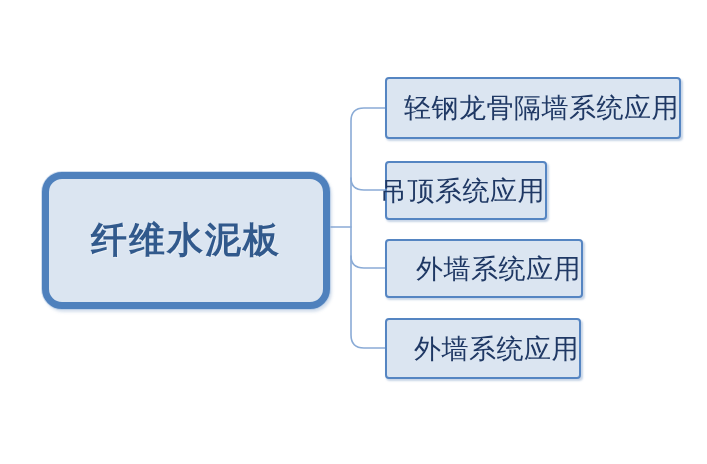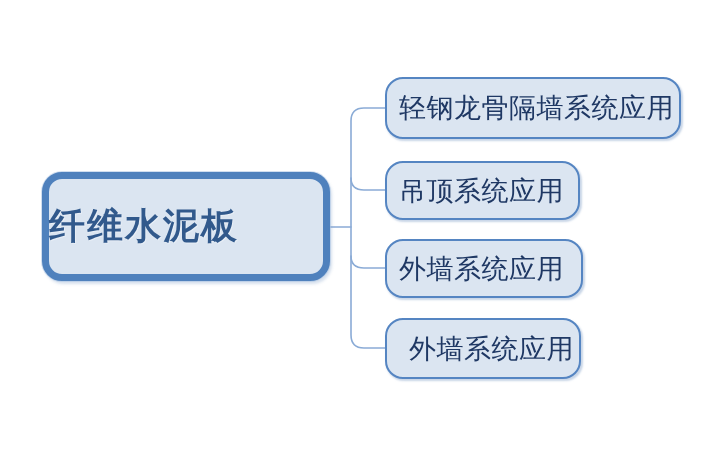--- a/index.html
+++ b/index.html
@@ -20,47 +20,49 @@
     stroke-linecap:round;
   }
   .node{
     position:absolute;
     box-sizing:border-box;
     background:var(--node-fill,#dbe5f1);
     display:flex;
     align-items:center;
   }
   #root-node{
-    left:42px;top:172px;width:288px;height:109px;
+    left:42px;top:172px;width:288px;height:137px;
     border:7px solid var(--root-border,#4f81bd);
     border-radius:20px;
+    justify-content:center;
     box-shadow:0 0 0 1px rgba(172,197,228,.55), 2px 3px 3px rgba(120,152,196,.30);
   }
   #root-node .label{
     font-size:36px;
     font-weight:bold;
     color:var(--root-text,#31598c);
     letter-spacing:2px;
     white-space:nowrap;
     text-shadow:1px 1px 0 rgba(255,255,255,.35);
   }
   .branch{
     border:2px solid var(--branch-border,#5585c2);
-    border-radius:18px;
+    border-radius:4px;
     padding-left:12px;
     box-shadow:1.5px 2px 2px rgba(120,152,196,.40);
+    justify-content:flex-end;
   }
   .branch .label{
     font-size:27px;
     color:var(--branch-text,#1f3864);
     white-space:nowrap;
     letter-spacing:0.5px;
   }
   #branch-0{left:385px;top:77px;width:296px;height:62px;}
-  #branch-1{left:385px;top:161px;width:195px;height:59px;}
+  #branch-1{left:385px;top:161px;width:162px;height:59px;}
   #branch-2{left:385px;top:239px;width:198px;height:59px;}
   #branch-3{left:385px;top:318px;width:196px;height:61px;padding-left:22px;}
 </style>
 </head>
 <body>
 
 <div id="canvas">
 
   <svg id="connectors" viewBox="0 0 707 464" xmlns="http://www.w3.org/2000/svg">
     <path d="M330 227 H351"></path>

